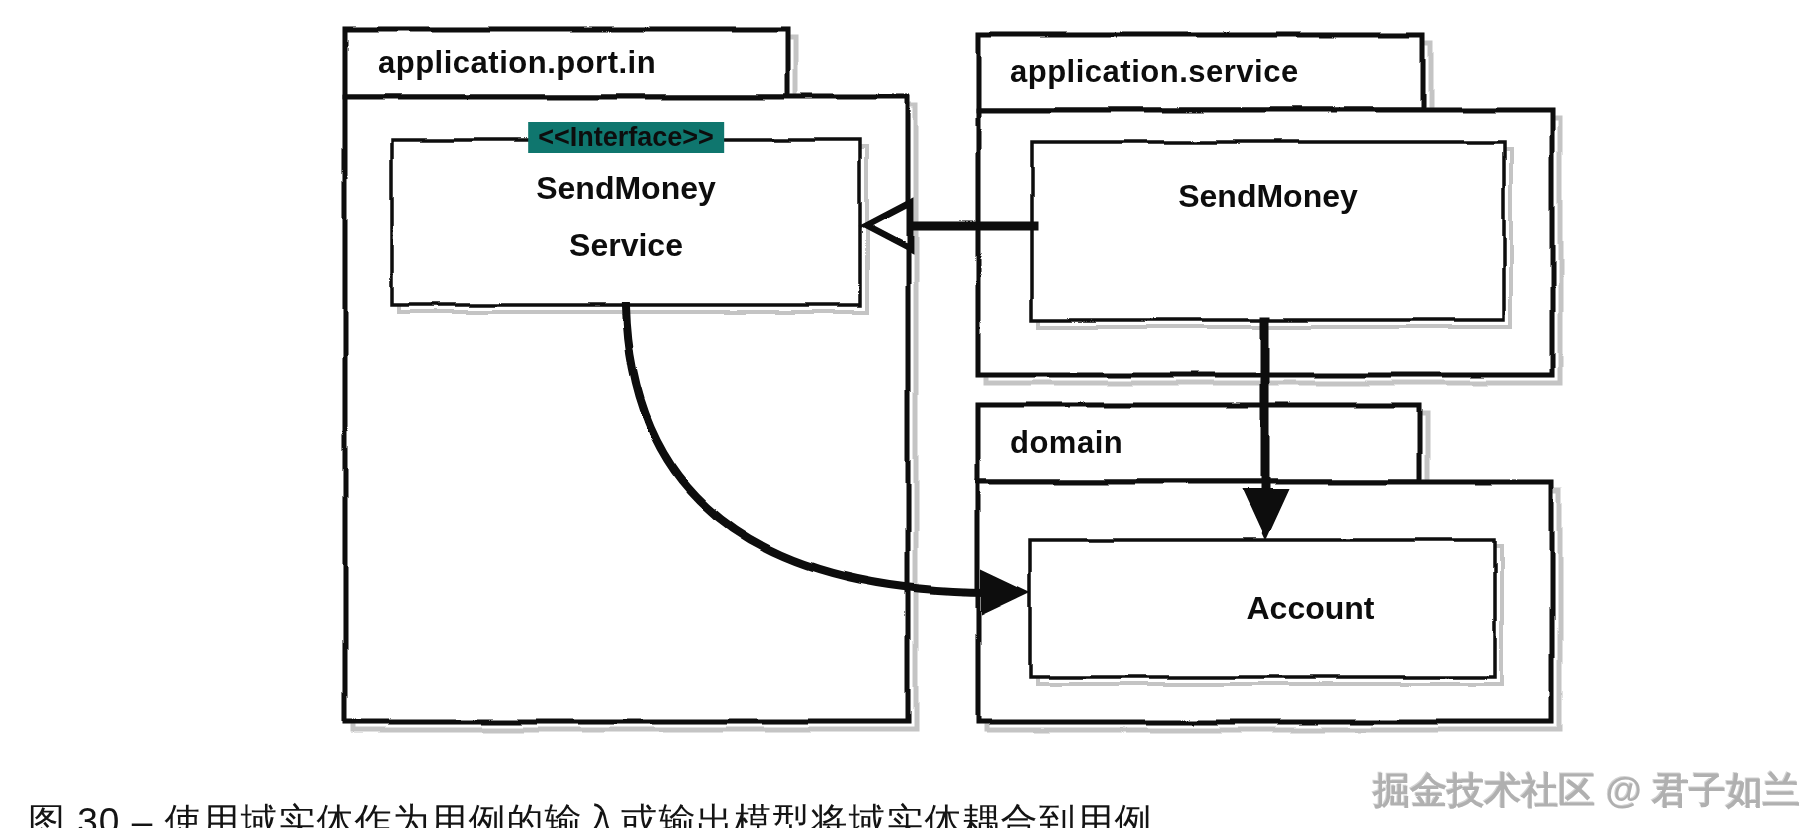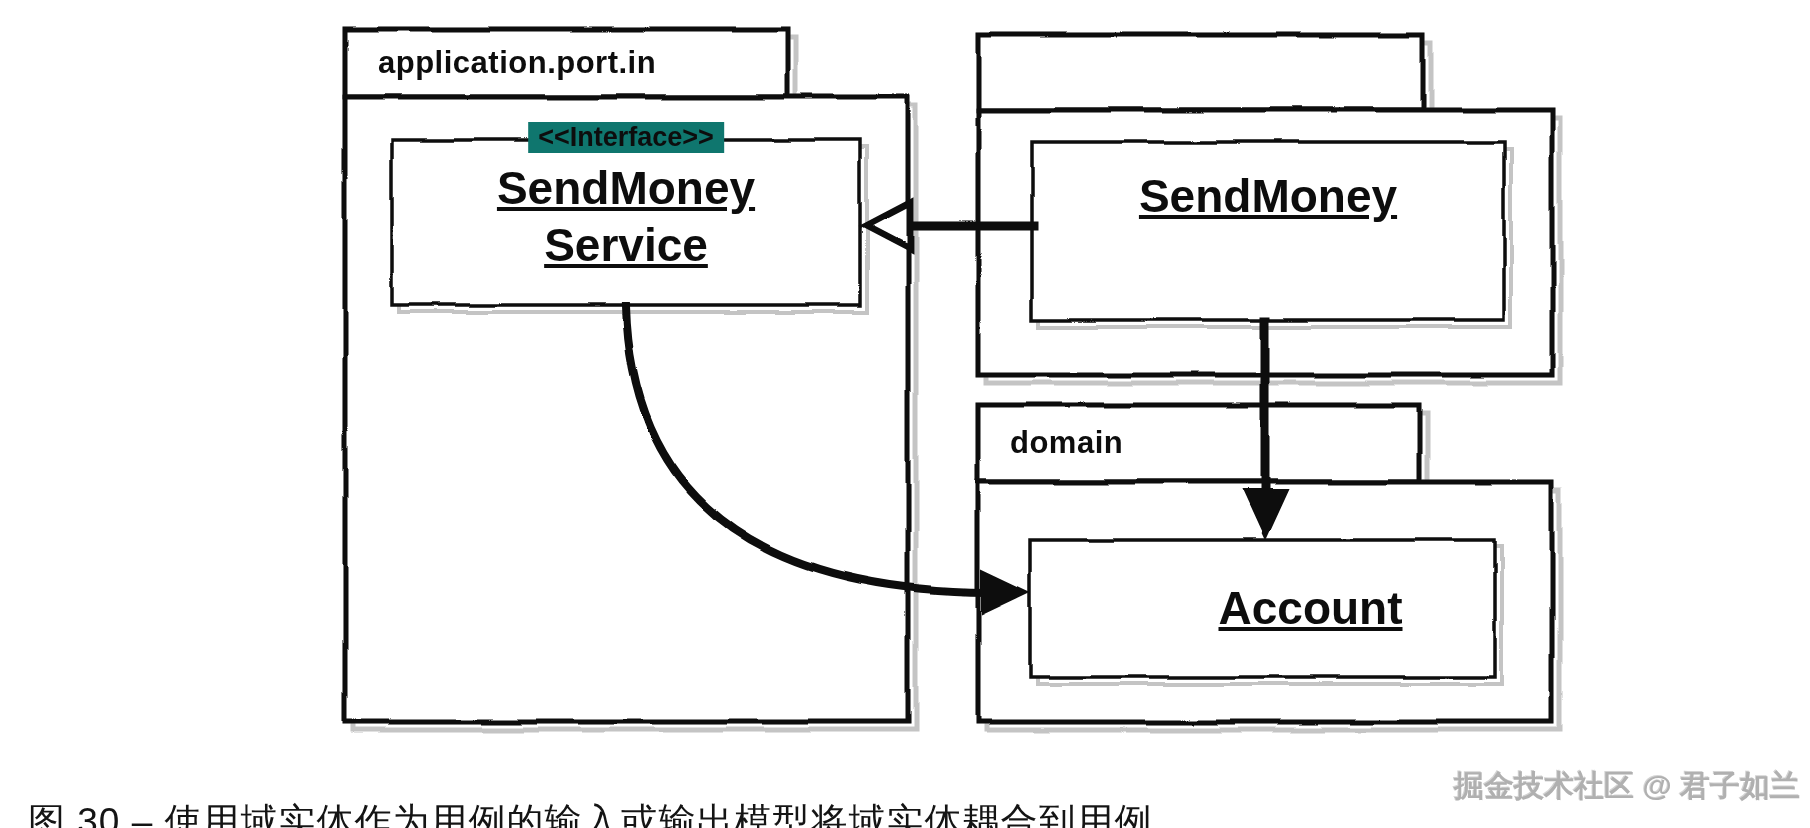--- a/index.html
+++ b/index.html
@@ -37,40 +37,39 @@
   .stereotype {
     font-size: 27px;
     font-weight: bold;
     background: #0f766e;
     padding: 0 10px;
     transform: translateX(-50%);
   }
   .node-title {
     position: absolute;
     color: #0d0d0d;
-    font-size: 46px;
+    font-size: 32px;
     font-weight: bold;
     line-height: 57px;
     text-align: center;
-    text-decoration: underline;
   }
   .caption {
     position: absolute;
     left: 28px;
     top: 756px;
     font-size: 37px;
     color: #141414;
     letter-spacing: 1px;
     margin-top: 41px;
   }
   .watermark {
     position: absolute;
     right: 18px;
     top: 766px;
-    font-size: 30px;
+    font-size: 37px;
     font-weight: bold;
     color: #b0b0b0;
     text-shadow: 1px 1px 0 rgba(255,255,255,0.95), -1px -1px 0 rgba(130,130,130,0.35);
   }
 </style>
 </head>
 <body>
 
 <div id="stage">
 
@@ -135,20 +134,21 @@
       <g>
         <path d="M 626,306 Q 634,589 988,592" fill="none" stroke="#0d0d0d" stroke-width="8"></path>
         <polygon points="1028,592 982,570 982,614" fill="#0d0d0d" stroke="#0d0d0d" stroke-width="2"></polygon>
       </g>
 
     </g>
   </svg>
 
   <div class="label pkg-label" style="left:378px; top:33px; height:60px; line-height:60px;">application.port.in</div>
 
+  <div class="label pkg-label" style="left:1010px; top:42px; height:60px; line-height:60px;">application.service</div>
 
   <div class="label pkg-label" style="left:1010px; top:413px; height:60px; line-height:60px;">domain</div>
 
   <div class="label stereotype" style="left:626px; top:122px;">&lt;&lt;Interface&gt;&gt;</div>
 
   <div class="node-title" style="left:392px; top:160px; width:468px;">
     <div>SendMoney</div>
     <div>Service</div>
   </div>
 

